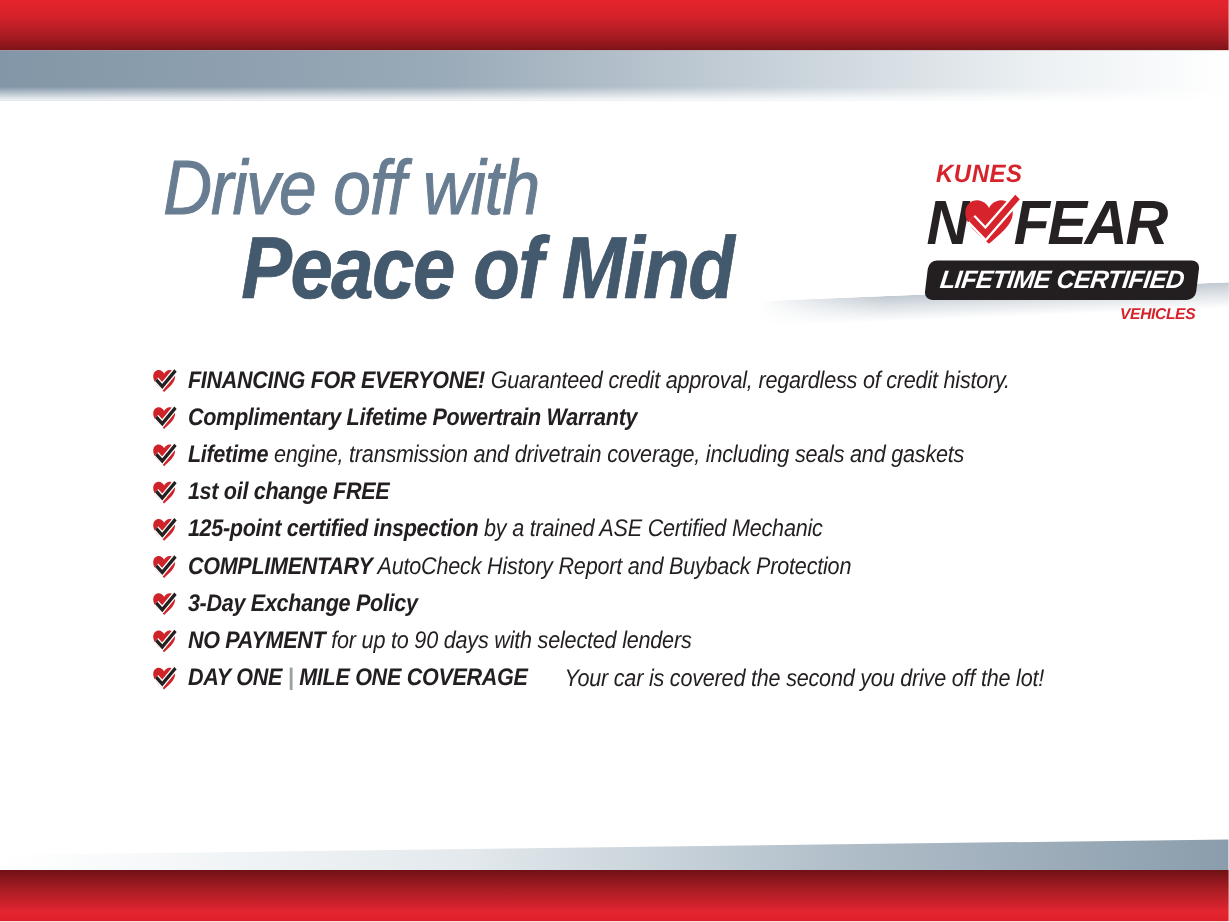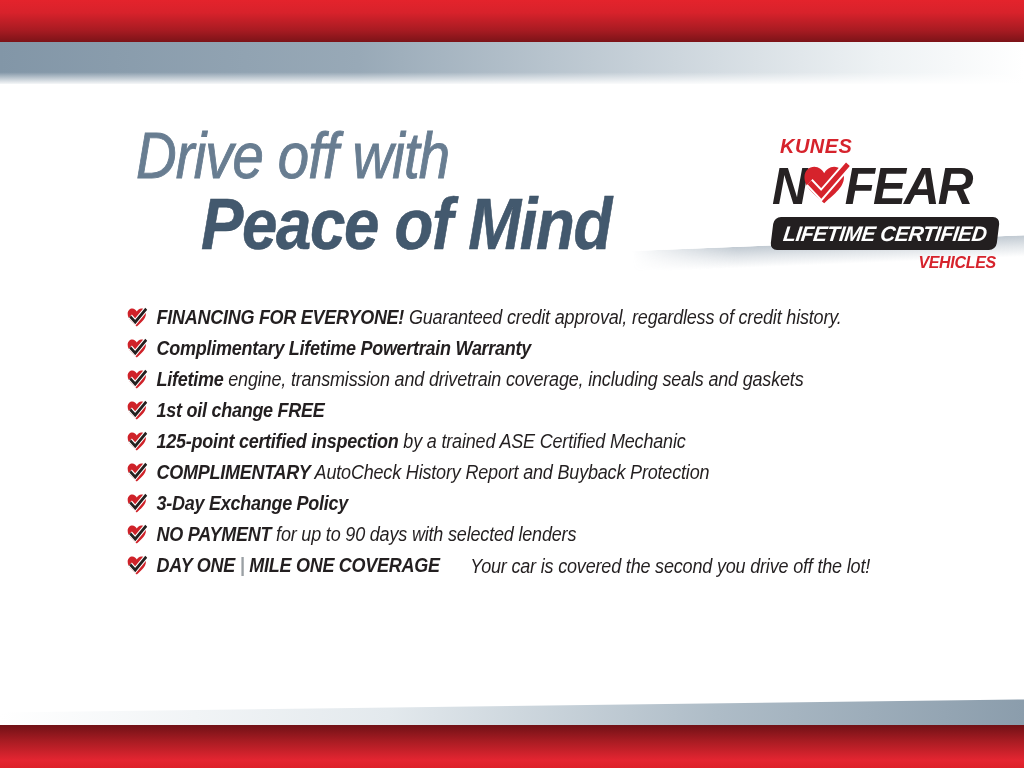--- a/index.html
+++ b/index.html
@@ -42,21 +42,21 @@
     letter-spacing:.5px;margin-left:8px;transform:scaleX(.95);transform-origin:left top;}
   .logo .nofear{display:flex;align-items:center;margin-top:-2px;
     font-size:52px;font-weight:bold;font-style:italic;color:#262223;
     letter-spacing:-2px;transform:scaleX(.95);transform-origin:left top;white-space:nowrap;}
   .logo .logo-heart{margin:0 -5px 4px -6px;position:relative;z-index:2;}
   .logo .banner{margin-top:1px;width:226px;height:33px;background:#231f20;border-radius:7px;
     transform:skewX(-7deg);display:flex;align-items:center;justify-content:center;}
   .logo .banner span{color:#ffffff;font-weight:bold;font-style:italic;font-size:21px;
     letter-spacing:-0.5px;white-space:nowrap;}
   .logo .vehicles{margin-top:4px;text-align:right;padding-right:16px;
-    color:#d6232c;font-weight:bold;font-style:italic;font-size:16px;letter-spacing:-0.3px;}
+    color:#d6232c;font-weight:bold;font-style:italic;font-size:13px;letter-spacing:-0.3px;}
   
   .benefits{position:absolute;left:126px;top:306px;width:860px;margin:0;padding:0;
     list-style:none;transform:scaleX(.9);transform-origin:left top;}
   .benefits li{display:flex;align-items:flex-start;margin-bottom:9px;}
   .benefits .hc-icon{flex:0 0 auto;margin:1px 10px 0 0;}
   .benefit-text{font-size:20px;line-height:22px;font-style:italic;color:#231f20;
     letter-spacing:-0.2px;white-space:nowrap;}
   .benefit-text .seg-b{font-weight:bold;letter-spacing:-0.3px;}
   .benefit-text .muted{color:#9aa0a4;}
   .subtext{font-size:20px;line-height:22px;font-style:italic;color:#231f20;

